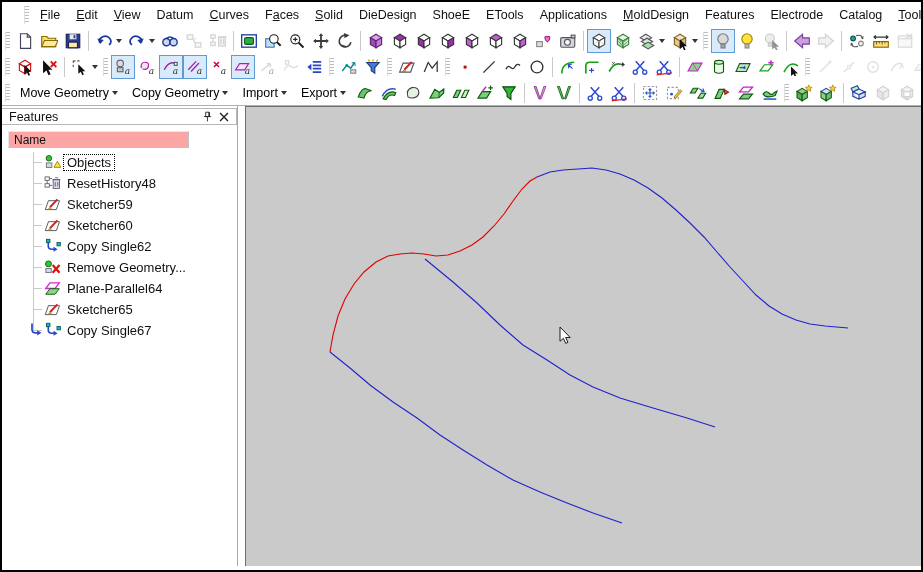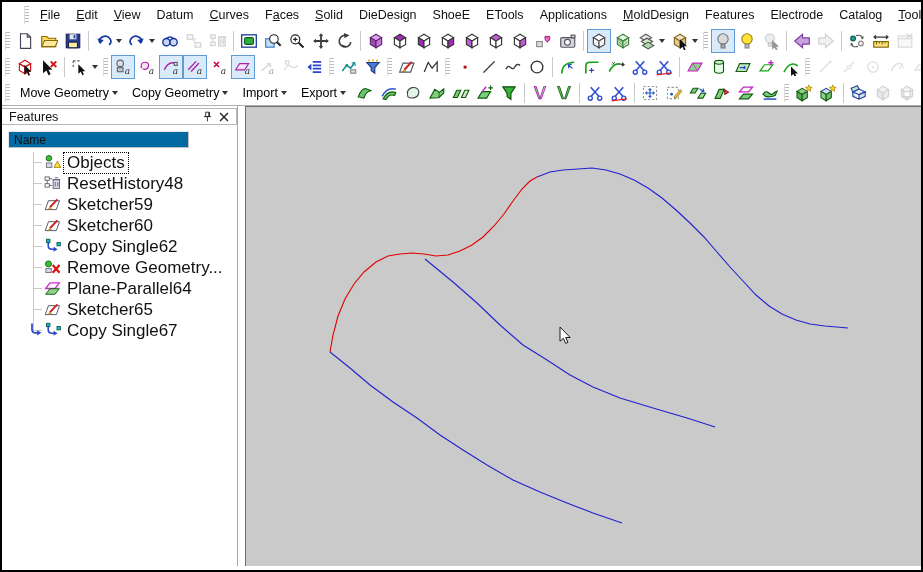--- a/index.html
+++ b/index.html
@@ -66,30 +66,30 @@
   }
   .panel-title .spacer { flex: 1; }
   .ptool {
     width: 17px; height: 17px; display: inline-flex; align-items: center;
     justify-content: center; cursor: default;
   }
   .col-header {
     margin: 6px 0 0 6px; width: 181px; height: 17px;
     border-right: 1px solid #c2c2c2; border-bottom: 1px solid #c2c2c2;
     border-top: 1px solid #e8e8e8; border-left: 1px solid #e8e8e8;
-    font-size: 12px; color: #111; padding: 1px 0 0 5px; background: #0369a1;
+    font-size: 12px; color: #111; padding: 1px 0 0 5px; background: #fca5a5;
   }
   .tree { position: relative; padding-top: 4px; }
   .tree-vline {
     position: absolute; left: 31px; top: 4px; width: 1px;
     background: #c8c8c8;
   }
   .tree-row {
     position: relative; height: 21px; display: flex; align-items: center;
-    padding-left: 42px; font-size: 17px; color: #111;
+    padding-left: 42px; font-size: 13px; color: #111;
   }
   .tree-row::before {
     content: ""; position: absolute; left: 31px; top: 10px;
     width: 9px; height: 1px; background: #c8c8c8;
   }
   .tree-row .ticon { width: 17px; height: 17px; margin-right: 3px; flex: 0 0 auto; }
   .tree-row .marker { position: absolute; left: 26px; top: 2px; width: 16px; height: 16px; }
   .tree-label { padding: 0 3px; white-space: nowrap; }
   .tree-label.sel { outline: 1px dotted #000; background: #fff; }
   .splitter { width: 7px; flex: 0 0 auto; background: #fff; cursor: ew-resize; }

